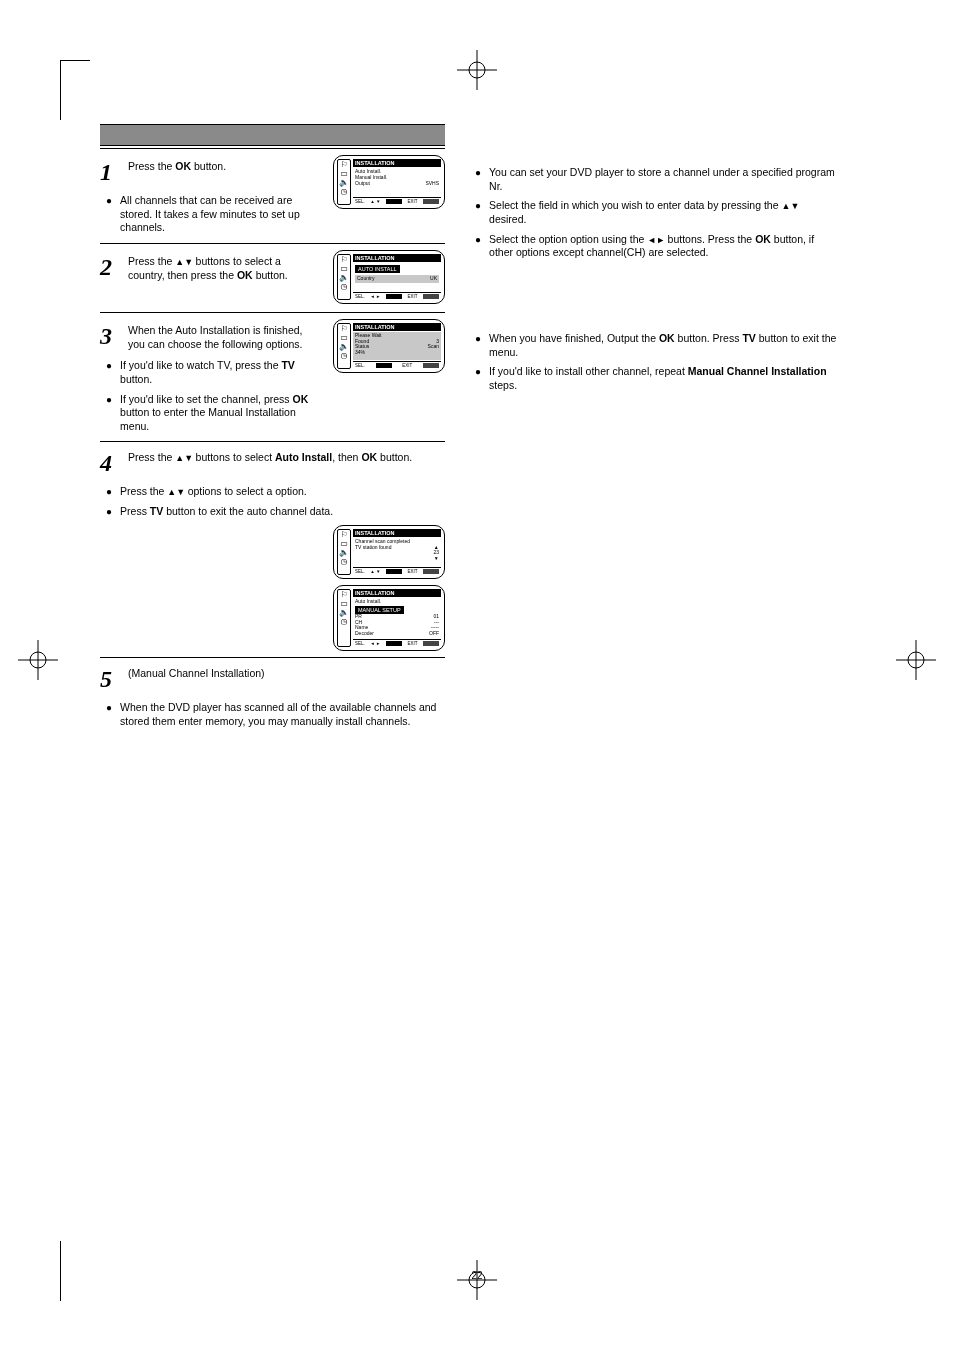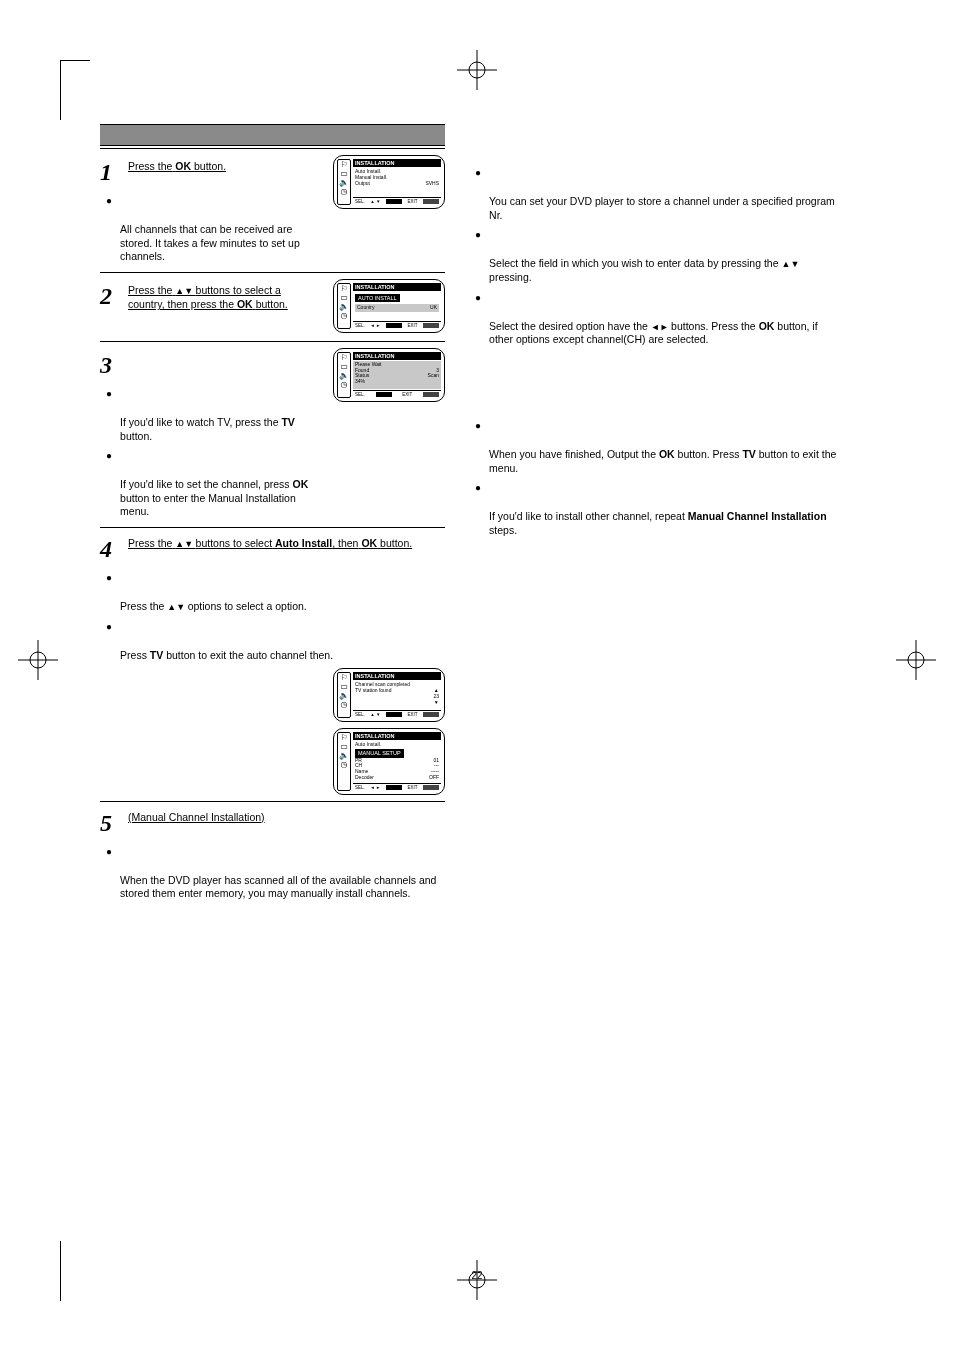--- a/index.html
+++ b/index.html
@@ -54,26 +54,26 @@
     margin: 8px 0;
     align-items: flex-start;
   }
   .step-num {
     font-size: 24px;
     font-weight: bold;
     font-family: Georgia, serif;
     font-style: italic;
     min-width: 20px;
   }
-  .step-body { flex: 1; font-size: 10.5px; line-height: 1.35; text-decoration: underline; }
+  .step-body { flex: 1; font-size: 10.5px; line-height: 1.35; }
   .step-body b { font-weight: bold; }
 
   .bullet-row { display: flex; gap: 8px; margin: 6px 0 6px 6px; font-size: 10.5px; line-height: 1.3; }
   .bullet-dot { font-size: 10px; line-height: 1.3; }
-  .bullet-text { flex: 1; margin-top: 29px; }
+  .bullet-text { flex: 1; }
 
   .arrow-glyph { font-size: 9px; }
 
   .osd-box {
     border: 1.5px solid #000;
     border-radius: 10px;
     width: 112px;
     padding: 3px;
     background: #fff;
     margin-left: auto;
@@ -290,20 +290,21 @@
           </div>
         </div>
       </div>
 
       <div class="thin-line"></div>
 
       <div class="step-with-osd">
         <div class="left">
           <div class="step">
             <div class="step-num">3</div>
+            <div class="step-body">When the Auto Installation is finished, you can choose the following options.</div>
           </div>
           <div class="bullet-row">
             <div class="bullet-dot">●</div>
             <div class="bullet-text">
               If you'd like to watch TV, press the <b>TV</b> button.
             </div>
           </div>
           <div class="bullet-row">
             <div class="bullet-dot">●</div>
             <div class="bullet-text">
@@ -369,21 +370,21 @@
           <span>Press the</span>
           <span class="arrow-glyph"> ▲▼ </span>
           <span>options to select a option.</span>
         </div>
       </div>
       <div class="bullet-row">
         <div class="bullet-dot">●</div>
         <div class="bullet-text">
           <span>Press</span>
           <b>TV</b>
-          <span>button to exit the auto channel then.</span>
+          <span>button to exit the auto channel data.</span>
         </div>
       </div>
 
       <div class="osd-box">
         <div class="osd-inner">
           <div class="osd-iconcol">
             <span class="mini-icon">⚐</span>
             <span class="mini-icon">▭</span>
             <span class="mini-icon">🔈</span>
             <span class="mini-icon">◷</span>
@@ -467,27 +468,27 @@
     <div class="col-right">
       <div class="bullet-row">
         <div class="bullet-dot">●</div>
         <div class="bullet-text">You can set your DVD player to store a channel under a specified program Nr.</div>
       </div>
       <div class="bullet-row">
         <div class="bullet-dot">●</div>
         <div class="bullet-text">
           <span>Select the field in which you wish to enter data by pressing the</span>
           <span class="arrow-glyph"> ▲▼ </span>
-          <span>pressing.</span>
+          <span>desired.</span>
         </div>
       </div>
       <div class="bullet-row">
         <div class="bullet-dot">●</div>
         <div class="bullet-text">
-          <span>Select the desired option have the</span>
+          <span>Select the option option using the</span>
           <span class="arrow-glyph"> ◄► </span>
           <span>buttons. Press the</span>
           <b>OK</b>
           <span>button, if other options except channel(CH) are selected.</span>
         </div>
       </div>
       <div style="height:60px;"></div>
       <div class="bullet-row">
         <div class="bullet-dot">●</div>
         <div class="bullet-text">

